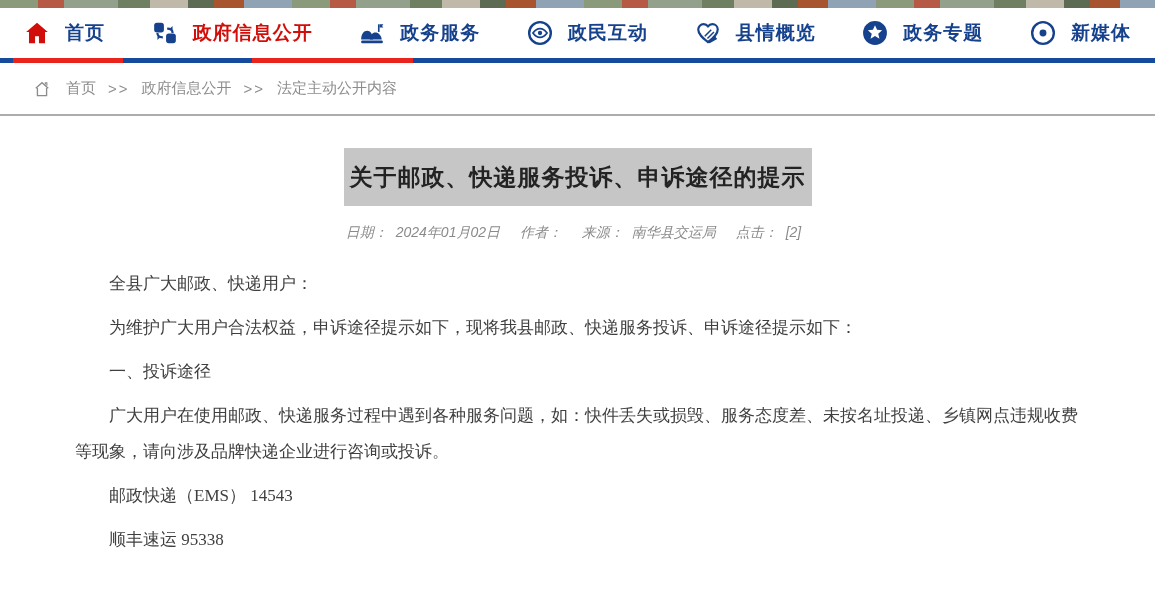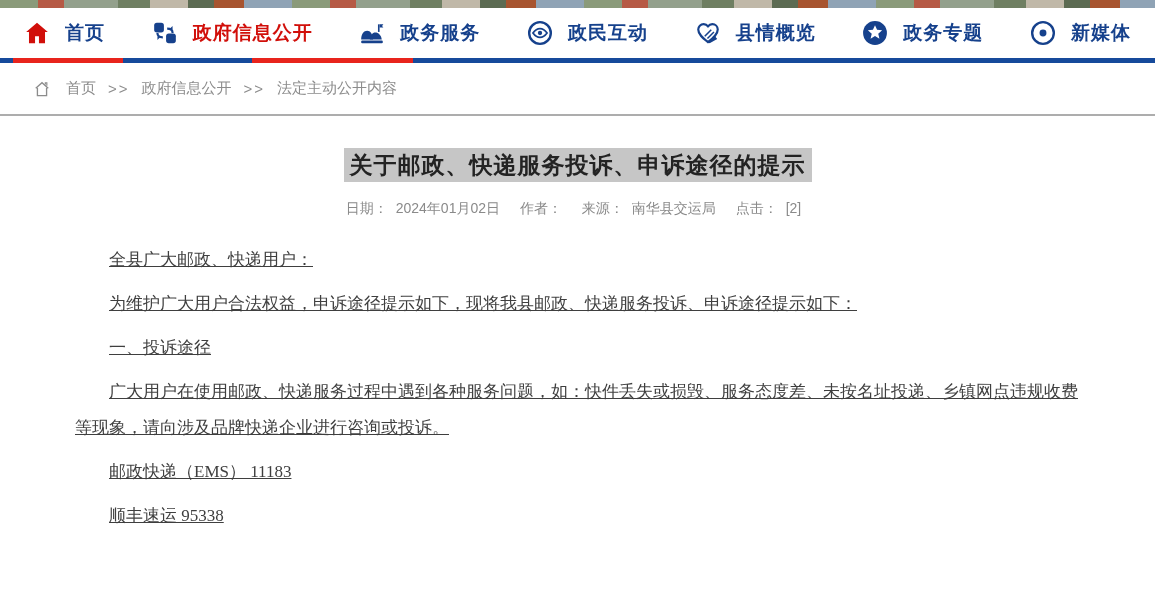--- a/index.html
+++ b/index.html
@@ -30,28 +30,28 @@
   .breadcrumb-bar { height:53px; background:#fff; border-bottom:2px solid #adadad;
                     display:flex; align-items:center; padding:0 0 0 32px; gap:14px; }
   .breadcrumb-bar .crumb-text { font-size:15px; color:#8c8c8c; display:flex; gap:12px; align-items:center; }
   .crumb-sep { color:#8c8c8c; letter-spacing:2px; }
   .crumb-link { color:#8c8c8c; cursor:pointer; }
 
   
   .content { padding:0 75px; }
   .title-row { text-align:center; margin-top:32px; }
   .title-row .title-hl { display:inline-block; background:#c6c6c6; color:#232323;
-      font-size:23px; font-weight:bold; letter-spacing:1px; line-height:34px; padding:0 6px; }
-  .meta-row { text-align:center; margin-top:18px; font-size:14px; color:#8a8a8a; }
+      font-size:23px; font-weight:bold; letter-spacing:1px; line-height:34px; padding:12px 6px; }
+  .meta-row { text-align:center; margin-top:18px; font-size:14px; color:#8a8a8a;font-style:italic; }
   .meta-row span { margin:0 8px 0 0; }
   .meta-row .gap { margin-right:16px; }
 
   .body-text { margin-top:24px; font-family:"Liberation Serif","DejaVu Serif",serif;
                font-size:17px; color:#3f3f3f; }
-  .body-text p { line-height:36px; margin-bottom:8px; text-indent:2em;text-decoration:underline; }
+  .body-text p { line-height:36px; margin-bottom:8px; text-indent:2em; }
 </style>
 </head>
 <body>
 
 <div class="banner-strip"></div>
 
 <div class="navbar">
 
   <div class="nav-item">
     <svg class="nav-icon" viewBox="0 0 24 24">
@@ -149,17 +149,17 @@
     <span class="gap">作者：</span>
     <span>来源：</span><span class="gap">南华县交运局</span>
     <span>点击：</span><span>[2]</span>
   </div>
 
   <div class="body-text">
     <p>全县广大邮政、快递用户：</p>
     <p>为维护广大用户合法权益，申诉途径提示如下，现将我县邮政、快递服务投诉、申诉途径提示如下：</p>
     <p>一、投诉途径</p>
     <p>广大用户在使用邮政、快递服务过程中遇到各种服务问题，如：快件丢失或损毁、服务态度差、未按名址投递、乡镇网点违规收费等现象，请向涉及品牌快递企业进行咨询或投诉。</p>
-    <p>邮政快递（EMS） 11183</p>
+    <p>邮政快递（EMS） 14543</p>
     <p>顺丰速运 95338</p>
   </div>
 
 </div>
 
 </body></html>

